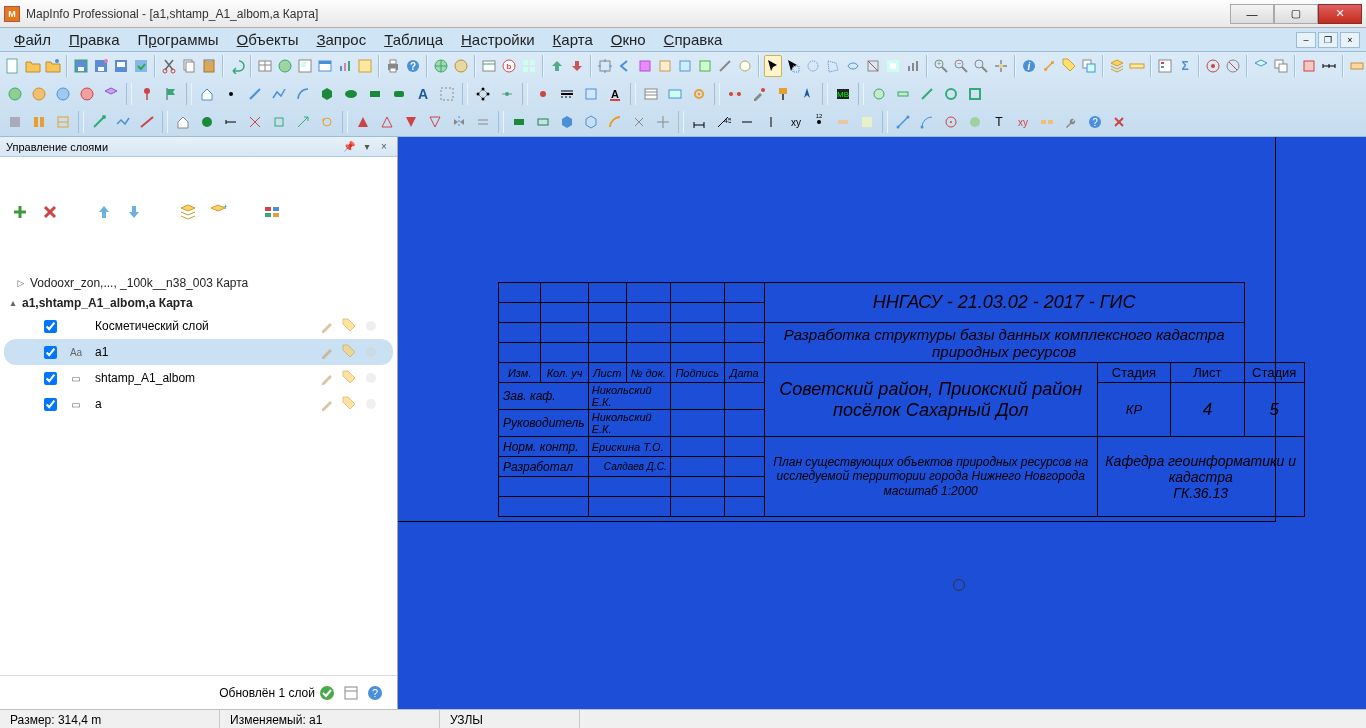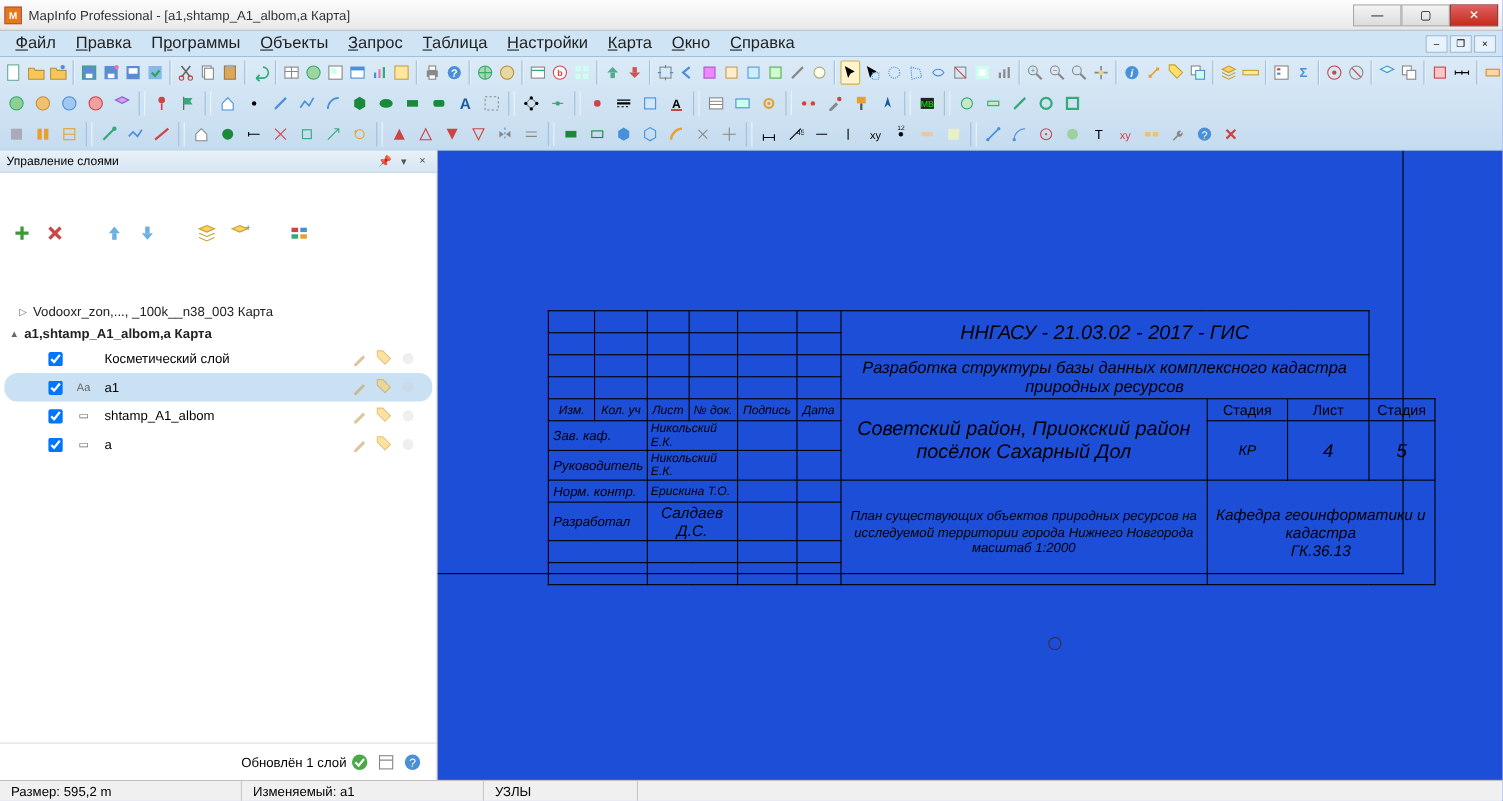--- a/index.html
+++ b/index.html
@@ -1157,21 +1157,21 @@
         <tr>
           <td colspan="2" class="val" style="text-align:left;padding-left:4px">Норм. контр.</td>
           <td colspan="2" class="val" style="text-align:left;font-size:11px">Ерискина Т.О.</td>
           <td></td>
               <td></td>
           <td rowspan="4" style="font-size:12px;line-height:1.2">План существующих объектов природных ресурсов на исследуемой территории города Нижнего Новгорода масштаб 1:2000</td>
           <td colspan="3" rowspan="4" style="font-size:14px"><span>Кафедра геоинформатики и кадастра</span><br><span>ГК.36.13</span></td>
         </tr>
         <tr>
           <td colspan="2" class="val" style="text-align:left;padding-left:4px">Разработал</td>
-          <td colspan="2" class="val" style="text-align:center;font-size:14px">Салдаев Д.С.</td>
+          <td colspan="2" class="val" style="text-align:right;font-size:10px">Салдаев Д.С.</td>
           <td></td>
               <td></td>
         </tr>
         <tr>
               <td colspan="2"></td>
               <td colspan="2"></td>
               <td></td>
               <td></td>
             </tr>
         <tr>
@@ -1181,17 +1181,17 @@
               <td></td>
             </tr>
       </tbody>
         </table>
     </div>
     <div class="floatcursor" style="left:555px;top:442px"></div>
   </div>
 </div>
 
 <div class="statusbar">
-  <div class="cell" style="width:220px">Размер: 595,2 m</div>
+  <div class="cell" style="width:220px">Размер: 314,4 m</div>
   <div class="cell" style="width:220px">Изменяемый: a1</div>
   <div class="cell" style="width:140px">УЗЛЫ</div>
   <div class="cell" style="flex:1;border-right:none"></div>
 </div>
 
 </body></html>

